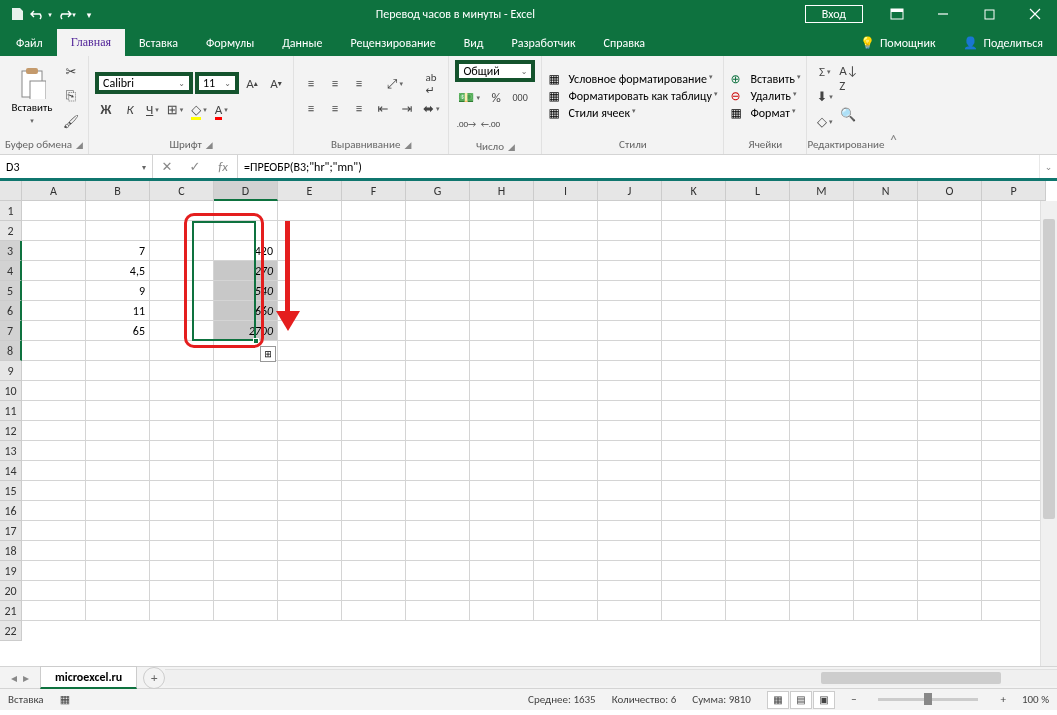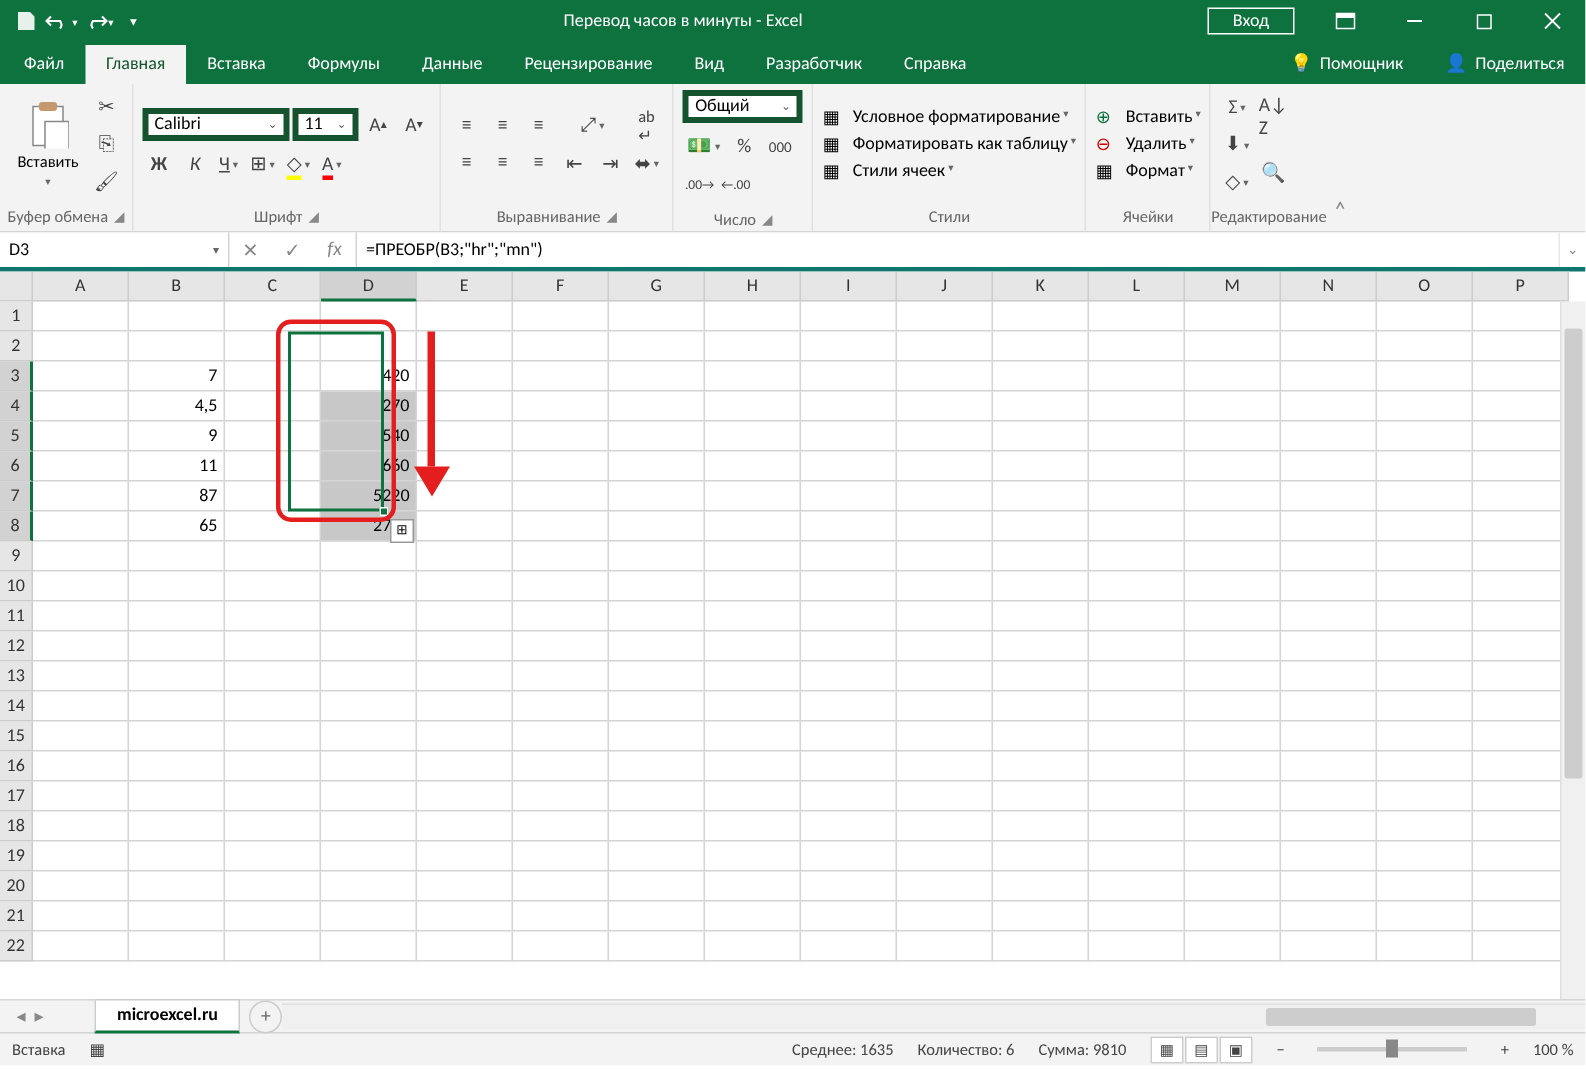--- a/index.html
+++ b/index.html
@@ -10,21 +10,21 @@
 .titlebar .qat { display: flex; align-items: center; gap: 2px; padding: 0 6px; }
 .qat-ic { width: 22px; height: 22px; display: flex; align-items: center; justify-content: center; cursor: pointer; }
 .titlebar .title { flex: 1; text-align: center; }
 .titlebar .wincontrols { display: flex; align-items: center; gap: 2px; }
 .wbtn { width: 44px; height: 28px; display: flex; align-items: center; justify-content: center; cursor: pointer; }
 .login-btn { border: 1px solid #fff; padding: 1px 16px; font-size: 12px; margin-right: 10px; cursor: pointer; }
 
 
 .ribbon-tabs { background: #0e723f; height: 28px; display: flex; align-items: flex-end; color: #fff; font-size: 12px; padding-left: 2px; }
 .rtab { padding: 6px 14px; cursor: pointer; }
-.rtab.active { background: #f3f3f3; color: #14532d; }
+.rtab.active { background: #f3f3f3; color: #4c1d95; font-family: Liberation Serif, serif; }
 .rtab-right { margin-left: auto; display: flex; }
 .rtab-right .rtab { display: flex; align-items: center; gap: 5px; }
 
 
 .ribbon { background: #f3f3f3; height: 99px; border-bottom: 1px solid #d4d4d4; display: flex; }
 .rgroup { border-right: 1px solid #e1e1e1; display: flex; flex-direction: column; }
 .rgroup-body { flex: 1; display: flex; align-items: center; padding: 4px 6px; gap: 2px; }
 .rgroup-label { text-align: center; font-size: 11px; color: #666; padding: 2px 0 3px; display: flex; justify-content: center; align-items: center; gap: 4px; }
 .rgroup-label .dlg { font-size: 9px; color: #888; cursor: pointer; }
 .big-btn { display: flex; flex-direction: column; align-items: center; justify-content: center; width: 52px; height: 70px; cursor: pointer; font-size: 11px; gap: 2px; }
@@ -50,39 +50,39 @@
 .corner { position: absolute; left: 0; top: 0; width: 22px; height: 20px; background: #e6e6e6; border-right: 1px solid #ccc; border-bottom: 1px solid #ccc; }
 .col-hdrs { position: absolute; left: 22px; top: 0; right: 0; height: 20px; display: flex; }
 .col-hdr { width: 64px; background: #e6e6e6; border-right: 1px solid #ccc; border-bottom: 1px solid #ccc; text-align: center; font-size: 12px; color: #333; line-height: 20px; cursor: pointer; }
 .col-hdr.sel { background: #d2d2d2; border-bottom: 2px solid #0e723f; }
 .row-hdrs { position: absolute; left: 0; top: 20px; width: 22px; }
 .row-hdr { height: 20px; background: #e6e6e6; border-right: 1px solid #ccc; border-bottom: 1px solid #ccc; text-align: center; font-size: 12px; color: #333; line-height: 20px; cursor: pointer; }
 .row-hdr.sel { background: #d2d2d2; border-right: 2px solid #0e723f; }
 .cells { position: absolute; left: 22px; top: 20px; right: 0; bottom: 0; }
 .cell-row { display: flex; height: 20px; }
 .cell { width: 64px; border-right: 1px solid #d4d4d4; border-bottom: 1px solid #d4d4d4; font-size: 12px; text-align: right; padding: 0 4px; line-height: 20px; cursor: cell; }
-.cell.sel { background: #c8c8c8; }
+.cell.sel { background: #c8c8c8; font-style: italic; }
 .selection-border { position: absolute; border: 2px solid #0e723f; pointer-events: none; }
 .fill-handle { position: absolute; width: 6px; height: 6px; background: #0e723f; border: 1px solid #fff; cursor: crosshair; }
 .autofill-ic { position: absolute; width: 16px; height: 16px; border: 1px solid #999; background: #fff; font-size: 9px; text-align: center; line-height: 14px; cursor: pointer; }
 .red-box { position: absolute; border: 3px solid #e41e1e; border-radius: 10px; pointer-events: none; }
 .arrow { position: absolute; pointer-events: none; }
 .arrow-line { width: 5px; height: 90px; background: #e41e1e; }
 .arrow-head { width: 0; height: 0; border-left: 12px solid transparent; border-right: 12px solid transparent; border-top: 20px solid #e41e1e; margin-left: -9px; }
 
 .vscroll { position: absolute; right: 0; top: 20px; bottom: 0; width: 17px; background: #f0f0f0; border-left: 1px solid #e0e0e0; }
 .vscroll .thumb { position: absolute; left: 2px; right: 2px; top: 18px; height: 300px; background: #cdcdcd; border-radius: 2px; }
 .hscroll-row { height: 17px; display: flex; background: #f0f0f0; border-top: 1px solid #e0e0e0; }
 .hscroll { flex: 1; position: relative; margin-left: 640px; }
 .hscroll .thumb { position: absolute; top: 2px; bottom: 2px; left: 16px; width: 180px; background: #cdcdcd; border-radius: 2px; }
 
 
 .sheet-tabs { height: 22px; display: flex; align-items: center; background: #f3f3f3; border-top: 1px solid #d4d4d4; font-size: 12px; }
 .st-nav { width: 40px; display: flex; justify-content: center; gap: 6px; color: #888; }
-.st-tab { padding: 3px 14px; background: #fff; border: 1px solid #ccc; border-bottom: 2px solid #0e723f; font-weight: bold; cursor: pointer; margin-left: 23px; }
+.st-tab { padding: 3px 14px; background: #fff; border: 1px solid #ccc; border-bottom: 2px solid #0e723f; font-weight: bold; cursor: pointer; }
 .st-add { width: 22px; height: 22px; display: flex; align-items: center; justify-content: center; color: #666; cursor: pointer; margin-left: 6px; border: 1px solid #ccc; border-radius: 50%; font-size: 13px; }
 
 
 .statusbar { height: 22px; background: #f3f3f3; border-top: 1px solid #d4d4d4; display: flex; align-items: center; font-size: 11px; color: #444; padding: 0 8px; gap: 16px; }
 .statusbar .spacer { flex: 1; }
 .view-btns { display: flex; gap: 1px; }
 .view-btn { width: 22px; height: 18px; border: 1px solid #ccc; background: #fff; cursor: pointer; display: flex; align-items: center; justify-content: center; font-size: 10px; }
 .zoom-slider { width: 100px; height: 3px; background: #ccc; position: relative; margin: 0 6px; }
 .zoom-slider .zh { position: absolute; width: 8px; height: 12px; background: #888; top: -5px; left: 46px; }
 </style>
@@ -510,38 +510,20 @@
         <div class="cell"></div>
         <div class="cell"></div>
         <div class="cell"></div>
         <div class="cell"></div>
         <div class="cell"></div>
         <div class="cell"></div>
         <div class="cell"></div>
       </div>
       <div class="cell-row">
         <div class="cell"></div>
-        <div class="cell">87</div>
-        <div class="cell"></div>
-        <div class="cell sel">5220</div>
-        <div class="cell"></div>
-        <div class="cell"></div>
-        <div class="cell"></div>
-        <div class="cell"></div>
-        <div class="cell"></div>
-        <div class="cell"></div>
-        <div class="cell"></div>
-        <div class="cell"></div>
-        <div class="cell"></div>
-        <div class="cell"></div>
-        <div class="cell"></div>
-        <div class="cell"></div>
-      </div>
-      <div class="cell-row">
-        <div class="cell"></div>
         <div class="cell">65</div>
         <div class="cell"></div>
         <div class="cell sel">2700</div>
         <div class="cell"></div>
         <div class="cell"></div>
         <div class="cell"></div>
         <div class="cell"></div>
         <div class="cell"></div>
         <div class="cell"></div>
         <div class="cell"></div>

